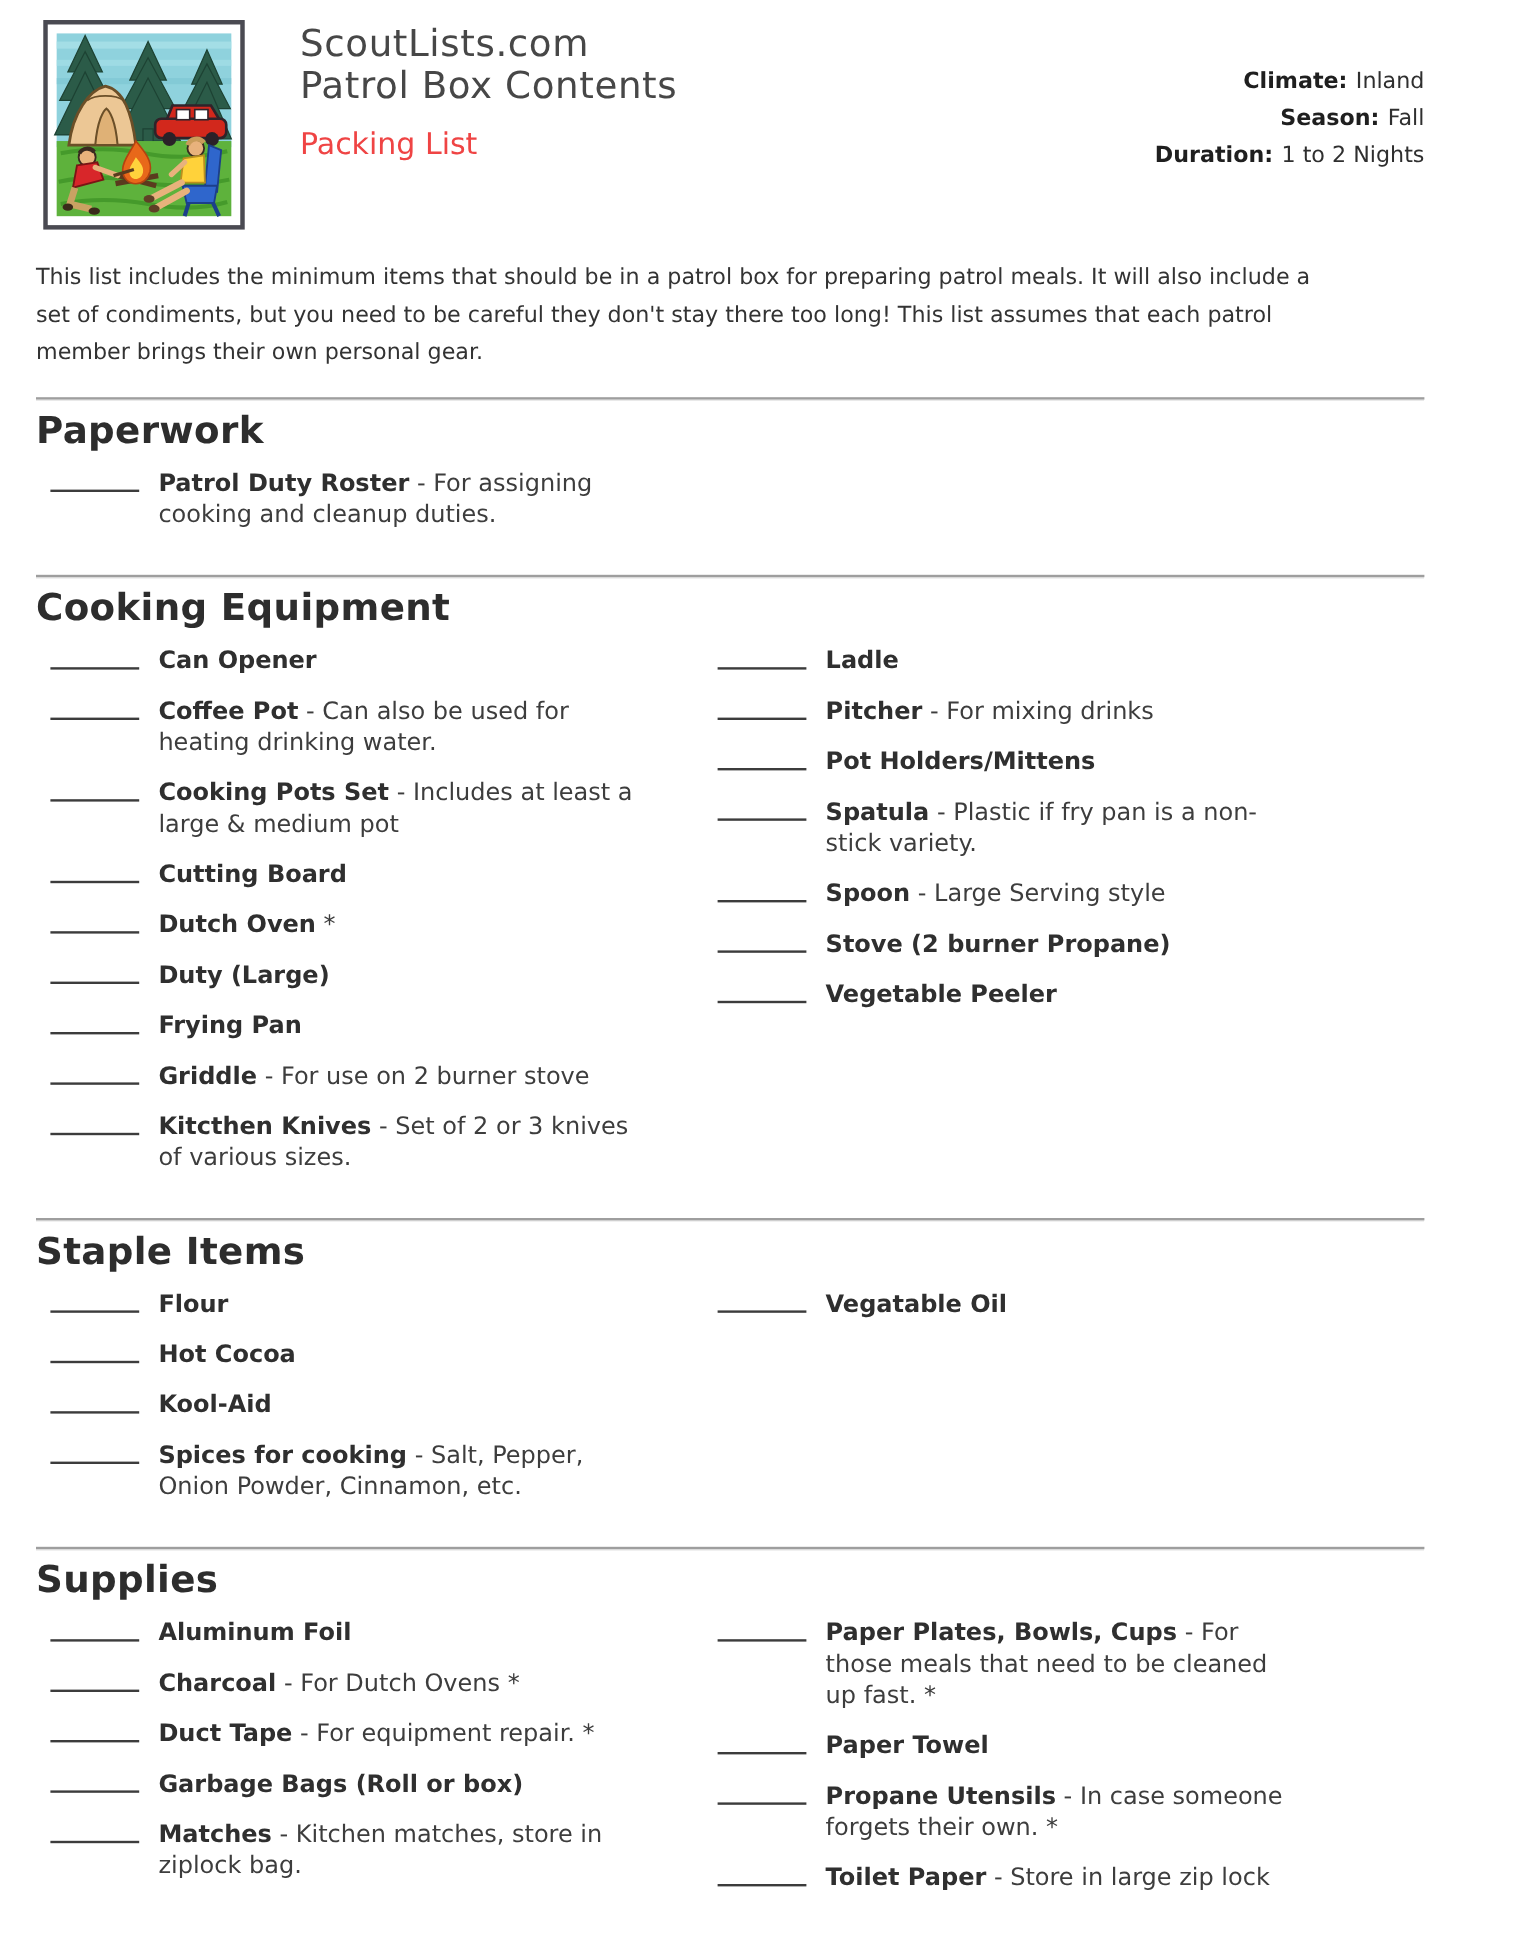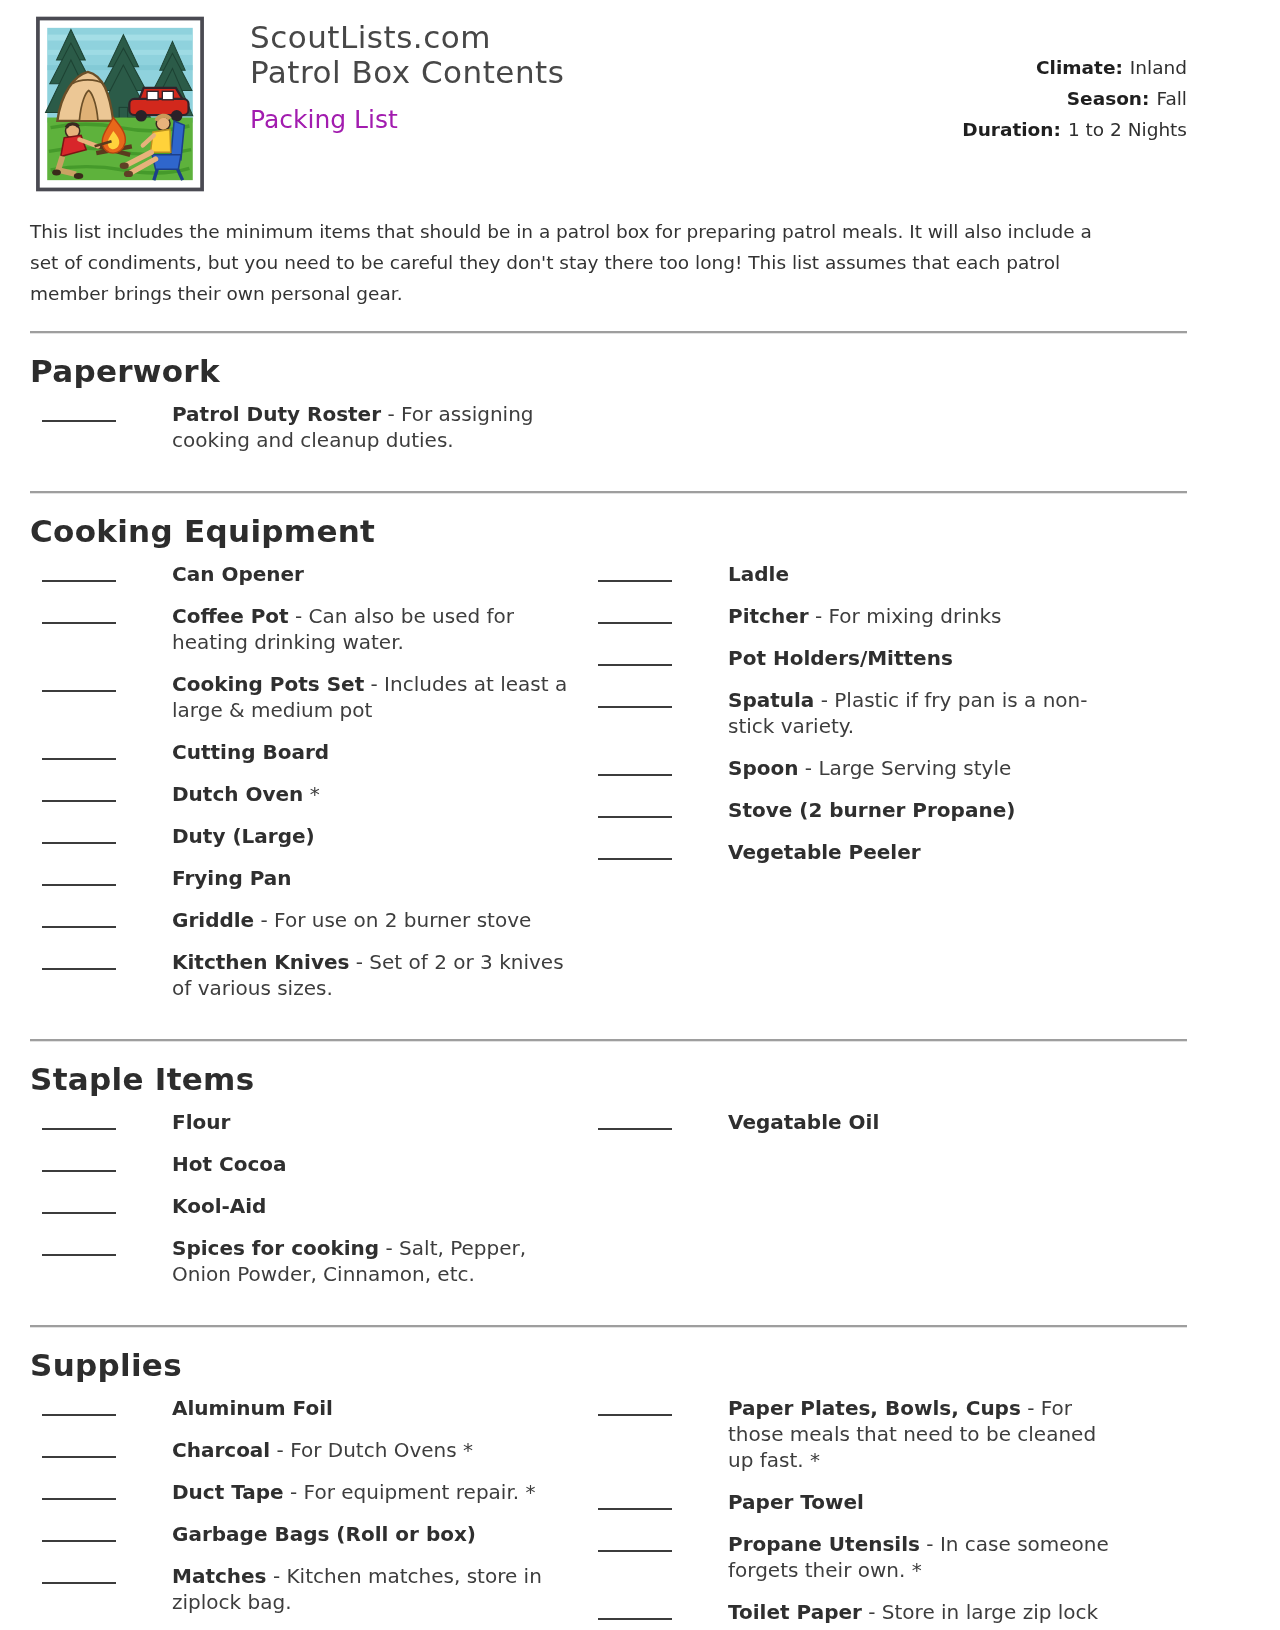--- a/index.html
+++ b/index.html
@@ -10,40 +10,40 @@
     color: #3a3a3a;
     padding: 0 93px 0 30px;
   }
   
   .header { position: relative; height: 196px; }
   .logo-box { position: absolute; left: 5px; top: 16px; }
   .titles { position: absolute; left: 220px; top: 20px; }
   .site-name, .doc-title {
     font-size: 31px; line-height: 35px; color: #474747; letter-spacing: 0.5px;
   }
-  .subtitle { font-size: 25px; line-height: 30px; color: #a21caf; margin-top: 15px; }
+  .subtitle { font-size: 25px; line-height: 30px; color: #ef4444; margin-top: 15px; }
   .meta { position: absolute; right: 0; top: 4px; text-align: right; margin-top: 48px; }
   .meta-row { font-size: 18.5px; line-height: 31px; color: #2f2f2f; }
   .meta-label { font-weight: 700; color: #1f1f1f; margin-right: 7px; }
   
   .intro {
     margin-top: 20px;
     font-size: 18.5px; line-height: 31px; color: #333;
     white-space: pre-line;
   }
   
-  .section { margin-top: 22px; border-top: 2px solid #9e9e9e; box-shadow: 0 1px 0 #e2e2e2 inset; padding-top: 16px; }
+  .section { margin-top: 22px; border-top: 2px solid #9e9e9e; box-shadow: 0 1px 0 #e2e2e2 inset; padding-top: 4px; }
   .section h2 {
     font-size: 31px; font-weight: 700; color: #2d2d2d;
     margin: 4px 0 12px 0; letter-spacing: 0.3px;
   }
   .cols { display: flex; align-items: flex-start; }
   .col-left { width: 556px; flex: none; }
   .col-right { flex: 1; }
-  .item { display: flex; align-items: flex-start; padding-left: 12px; margin-bottom: 16px; gap: 40px; }
+  .item { display: flex; align-items: flex-start; padding-left: 12px; margin-bottom: 16px; }
   .blank {
     flex: none; display: inline-block;
     width: 74px; height: 21px;
     border-bottom: 2px solid #3c3c3c;
     margin-right: 16px;
   }
   .itext { font-size: 20px; line-height: 26px; white-space: pre-line; color: #383838; }
   .iname { font-weight: 700; color: #2f2f2f; }
   .idesc { font-weight: 400; color: #3d3d3d; }
 </style>

